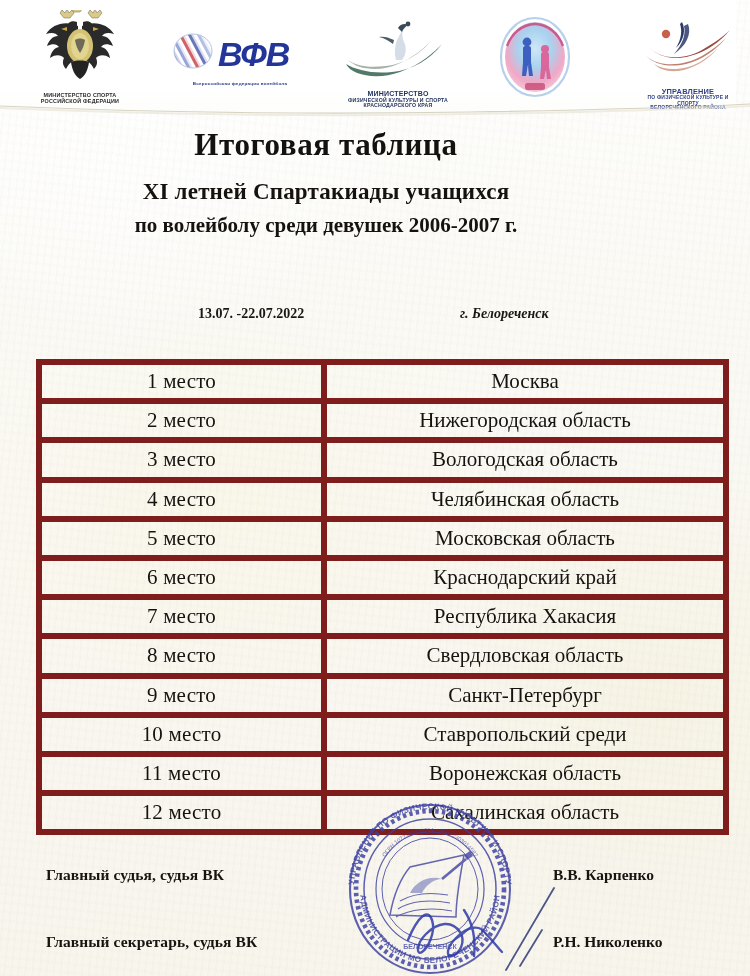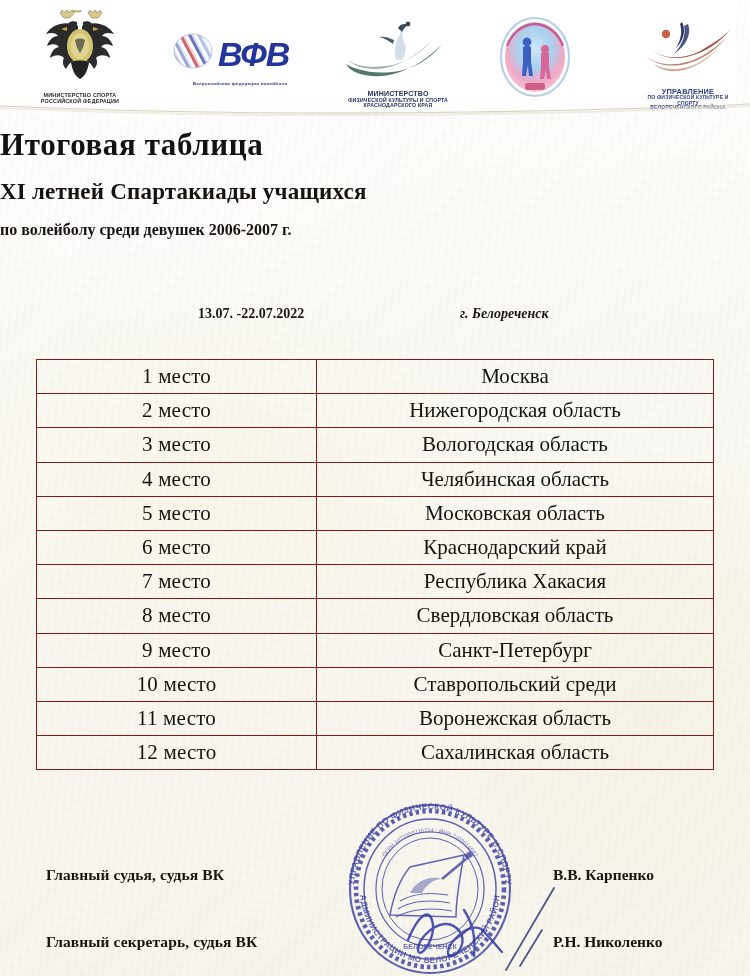--- a/index.html
+++ b/index.html
@@ -76,21 +76,21 @@
   #logo-krd .cap { font-size: 5.2px; color: #24345e; margin-top: 2px; }
 
   
   #logo-round { left: 487px; top: 14px; width: 96px; }
 
   
   #logo-upr { left: 636px; top: 18px; width: 104px; }
   #logo-upr .cap { font-size: 5px; color: #2f3f85; margin-top: 1px; }
 
   
-  #titles { position: absolute; left: 0; top: 128px; width: 652px; }
+  #titles { position: absolute; left: 0; top: 128px; width: 652px; text-align: center; }
   #title-main {
     font-size: 31px;
     font-weight: 700;
     letter-spacing: .6px;
     line-height: 1.08;
     color: #141210;
   }
   #title-sub1 {
     font-size: 23px;
     font-weight: 700;
@@ -98,23 +98,23 @@
     margin-top: 18px;
     color: #16130f;
   }
   #title-sub2 {
     font-size: 22px;
     font-weight: 700;
     margin-top: 19px;
     color: #16130f;
   }
   #title-sub3 {
-    font-size: 16px;
-    font-weight: 700;
-    margin-top: 16px;
+    font-size: 21px;
+    font-weight: 700;
+    margin-top: 8px;
     color: #16130f;
   }
 
   
   #meta-row {
     position: absolute;
     left: 0; top: 306px;
     width: 676px;
     height: 22px;
     font-size: 14px;
@@ -128,21 +128,21 @@
   #results-table {
     position: absolute;
     left: 36px;
     top: 359px;
     width: 676px;
     border-collapse: collapse;
     table-layout: fixed;
   }
   #results-table td {
     height: 33.2px;
-    border: 1px solid #7f1d1d;
+    border: 6px solid #7f1d1d;
     text-align: center;
     vertical-align: middle;
     font-size: 21px;
     color: #151310;
     padding: 0;
     background: transparent;
   }
   #results-table td.place-cell { width: 279px; letter-spacing: .2px; }
   #results-table td.region-cell { width: 396px; }
 

